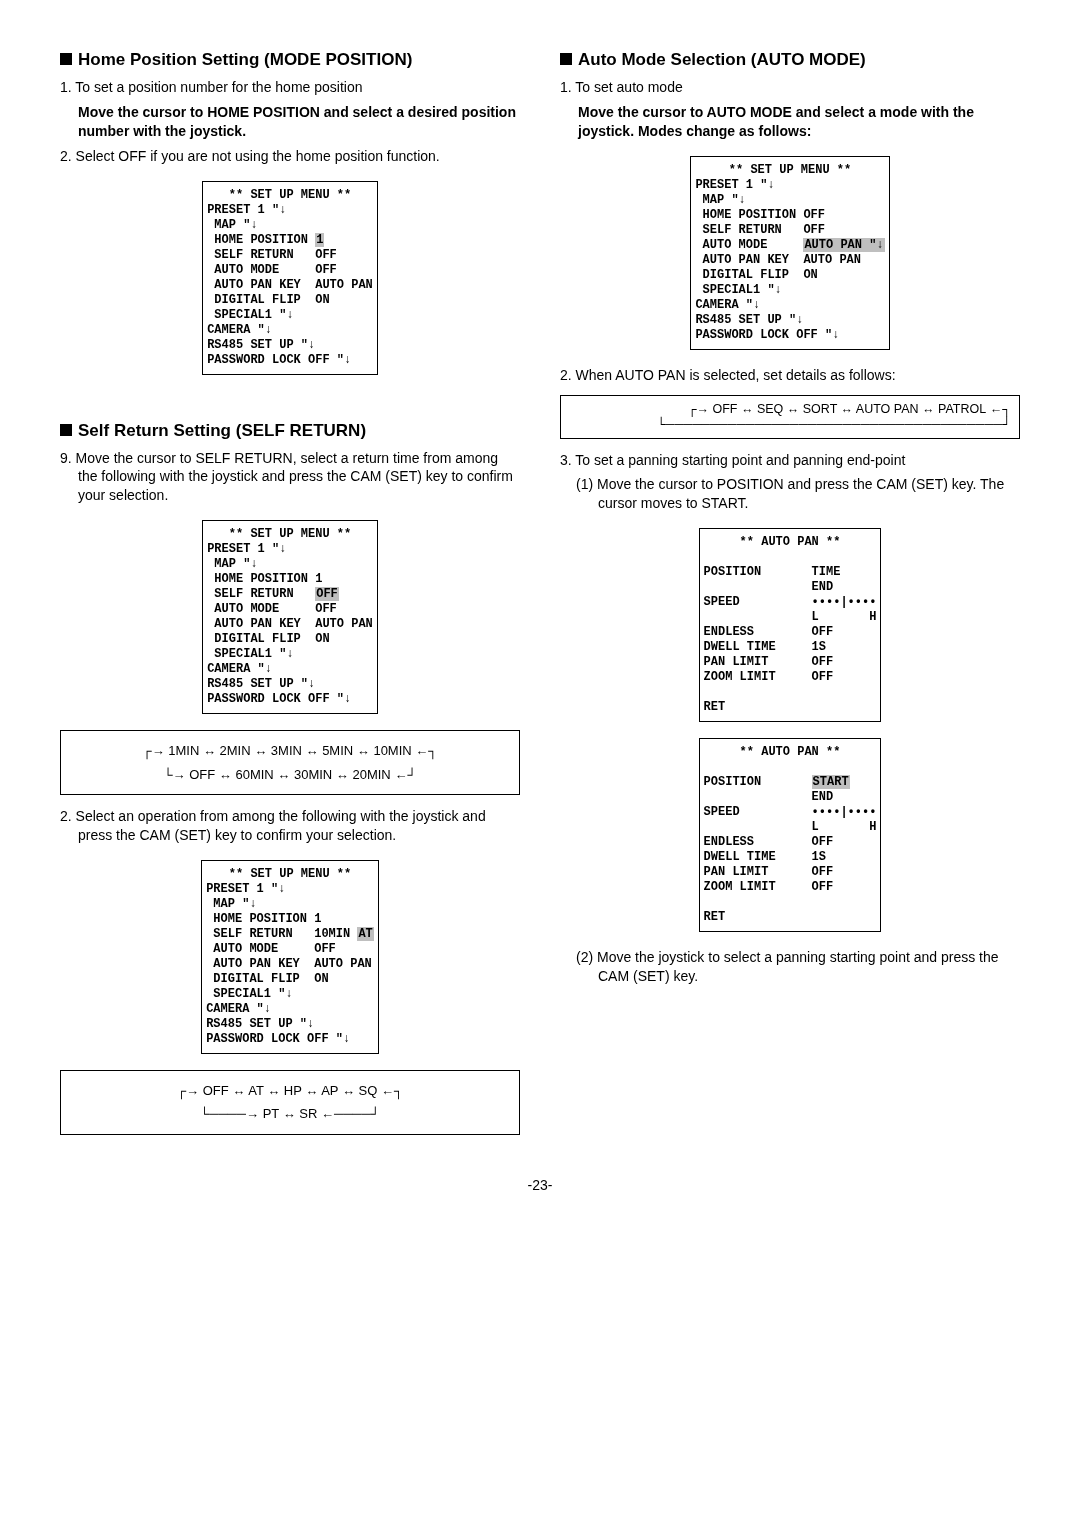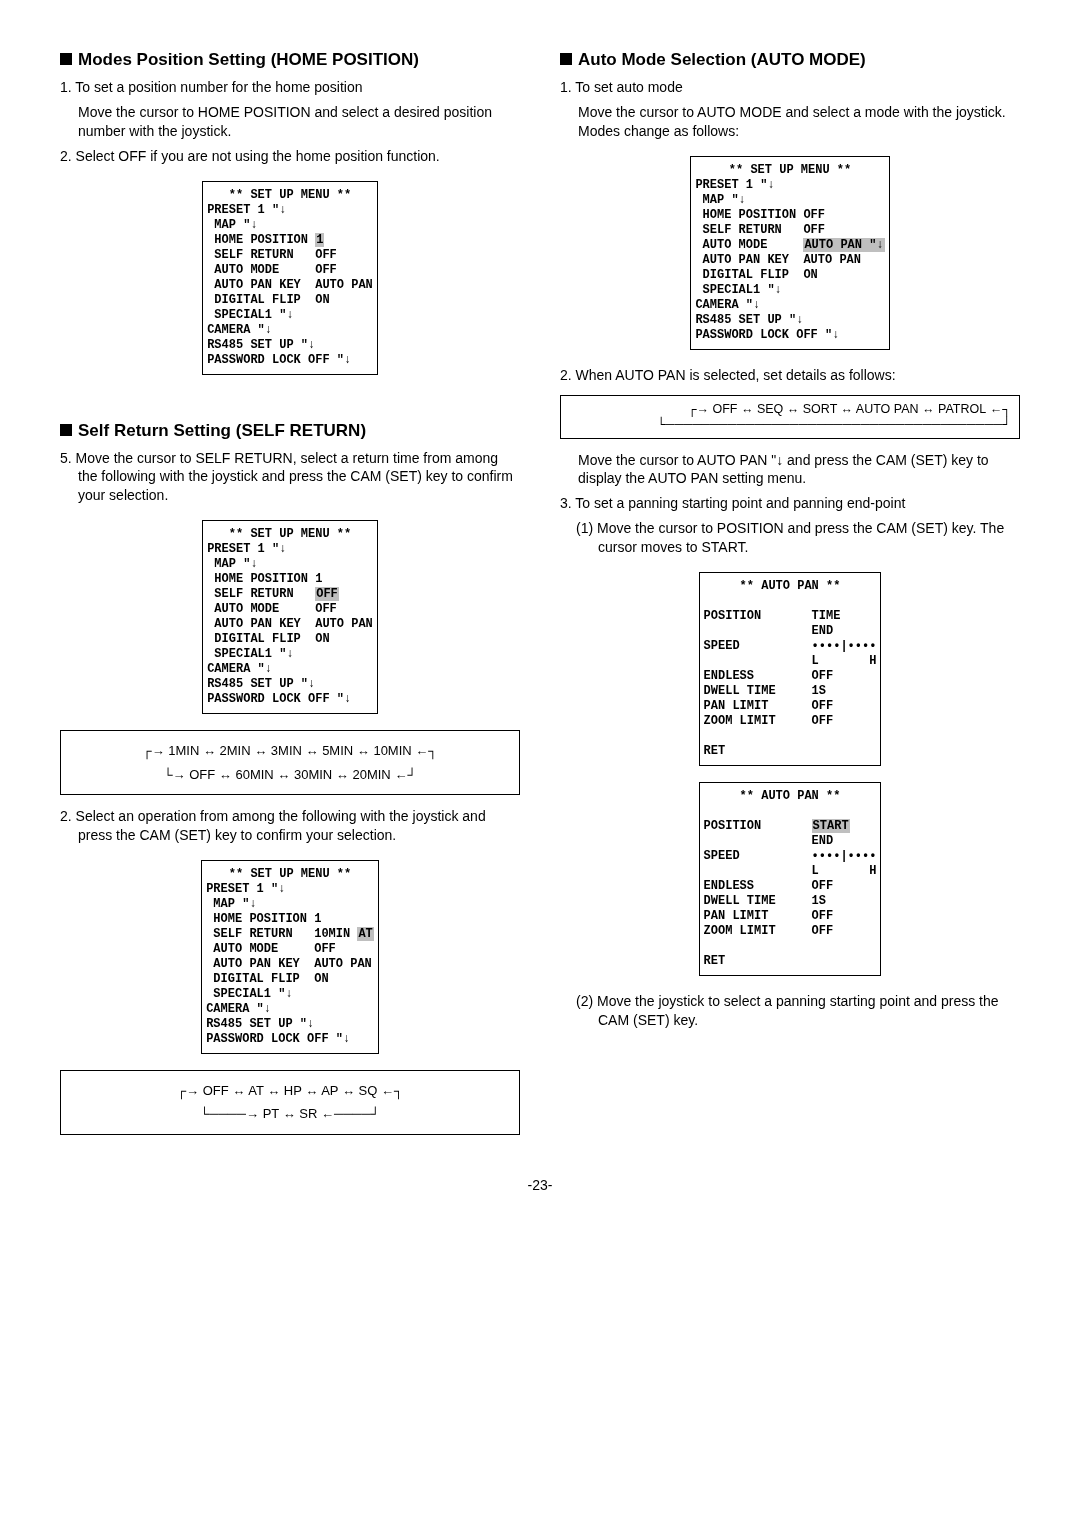--- a/index.html
+++ b/index.html
@@ -37,20 +37,21 @@
   .instr {
     margin: 0 0 6px 0;
     padding-left: 18px;
     text-indent: -18px;
     line-height: 1.35;
   }
   .instr-sub {
     margin: 0 0 6px 0;
     padding-left: 18px;
     line-height: 1.35;
+    font-weight: bold;
   }
   .menu-box {
     border: 1.5px solid #000;
     font-family: "Courier New", monospace;
     font-size: 12px;
     font-weight: bold;
     line-height: 1.25;
     white-space: pre;
     padding: 6px 4px;
     margin: 15px auto 16px auto;
@@ -99,21 +100,21 @@
 </style>
 </head>
 <body>
 
 <div class="page">
 
   <div class="col">
 
     <h2>
         <span class="sq"></span>
-        <span>Modes Position Setting (HOME POSITION)</span>
+        <span>Home Position Setting (MODE POSITION)</span>
       </h2>
     <p class="instr">1. To set a position number for the home position</p>
     <p class="instr-sub">Move the cursor to HOME POSITION and select a desired position number with the joystick.</p>
     <p class="instr">2. Select OFF if you are not using the home position function.</p>
 
     <div class="menu-box"><div style="text-align:center">** SET UP MENU **</div><span>PRESET 1 "↓</span>
 <span> MAP "↓</span>
 <span> HOME POSITION </span><span class="hl">1</span>
 <span> SELF RETURN   OFF</span>
 <span> AUTO MODE     OFF</span>
@@ -123,21 +124,21 @@
 <span>CAMERA "↓</span>
 <span>RS485 SET UP "↓</span>
 <span>PASSWORD LOCK OFF "↓</span></div>
 
     <div class="section-gap"></div>
 
     <h2>
         <span class="sq"></span>
         <span>Self Return Setting (SELF RETURN)</span>
       </h2>
-    <p class="instr">5. Move the cursor to SELF RETURN, select a return time from among the following with the joystick and press the CAM (SET) key to confirm your selection.</p>
+    <p class="instr">9. Move the cursor to SELF RETURN, select a return time from among the following with the joystick and press the CAM (SET) key to confirm your selection.</p>
 
     <div class="menu-box"><div style="text-align:center">** SET UP MENU **</div><span>PRESET 1 "↓</span>
 <span> MAP "↓</span>
 <span> HOME POSITION 1</span>
 <span> SELF RETURN   </span><span class="hl">OFF</span>
 <span> AUTO MODE     OFF</span>
 <span> AUTO PAN KEY  AUTO PAN</span>
 <span> DIGITAL FLIP  ON</span>
 <span> SPECIAL1 "↓</span>
 <span>CAMERA "↓</span>
@@ -192,21 +193,20 @@
 <span>RS485 SET UP "↓</span>
 <span>PASSWORD LOCK OFF "↓</span></div>
 
     <p class="instr">2. When AUTO PAN is selected, set details as follows:</p>
 
     <div class="cycle-single">
       <span class="arr">┌→ </span><span>OFF ↔ SEQ ↔ SORT ↔ AUTO PAN ↔ PATROL</span><span class="arr"> ←┐</span><br>
       <span class="arr">└──────────────────────────────────────┘</span>
     </div>
 
-    <p class="instr-sub">Move the cursor to AUTO PAN "↓ and press the CAM (SET) key to display the AUTO PAN setting menu.</p>
 
     <p class="instr">3. To set a panning starting point and panning end-point</p>
     <p class="substep">(1) Move the cursor to POSITION and press the CAM (SET) key. The cursor moves to START.</p>
 
     <div class="menu-box"><div style="text-align:center">** AUTO PAN **</div>
 <span>POSITION       TIME</span>
 <span>               END</span>
 <span>SPEED          ••••|••••</span>
 <span>               L       H</span>
 <span>ENDLESS        OFF</span>

